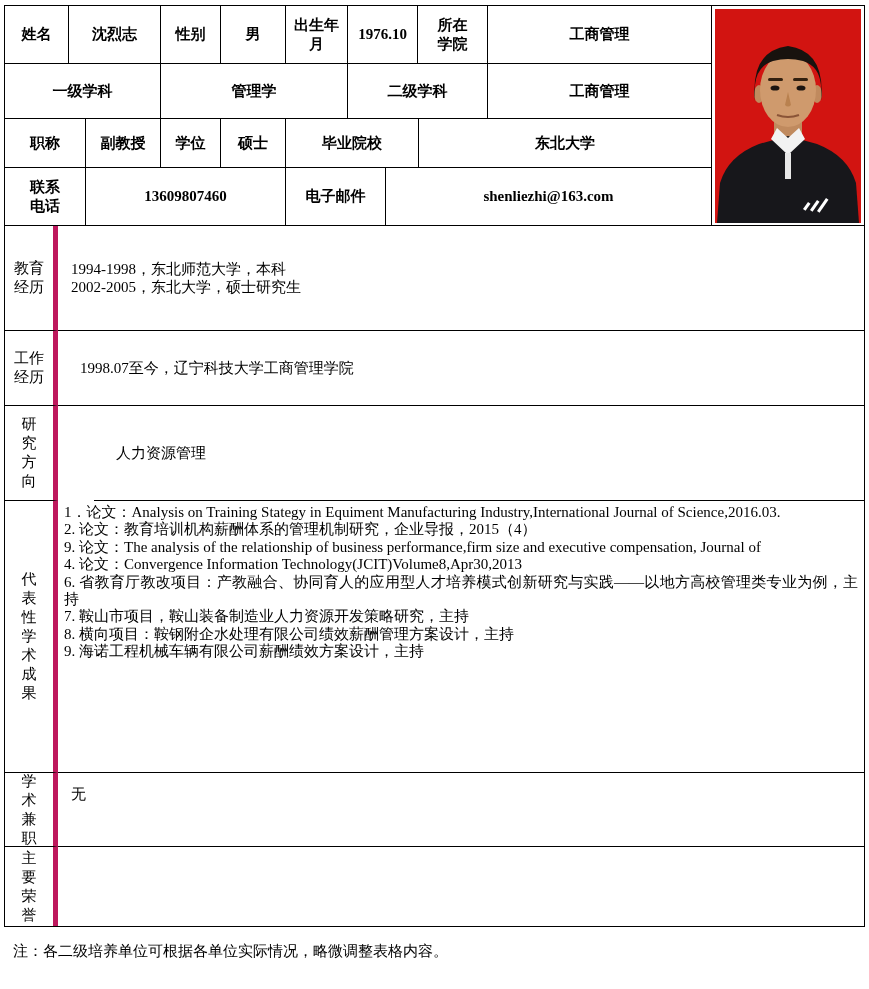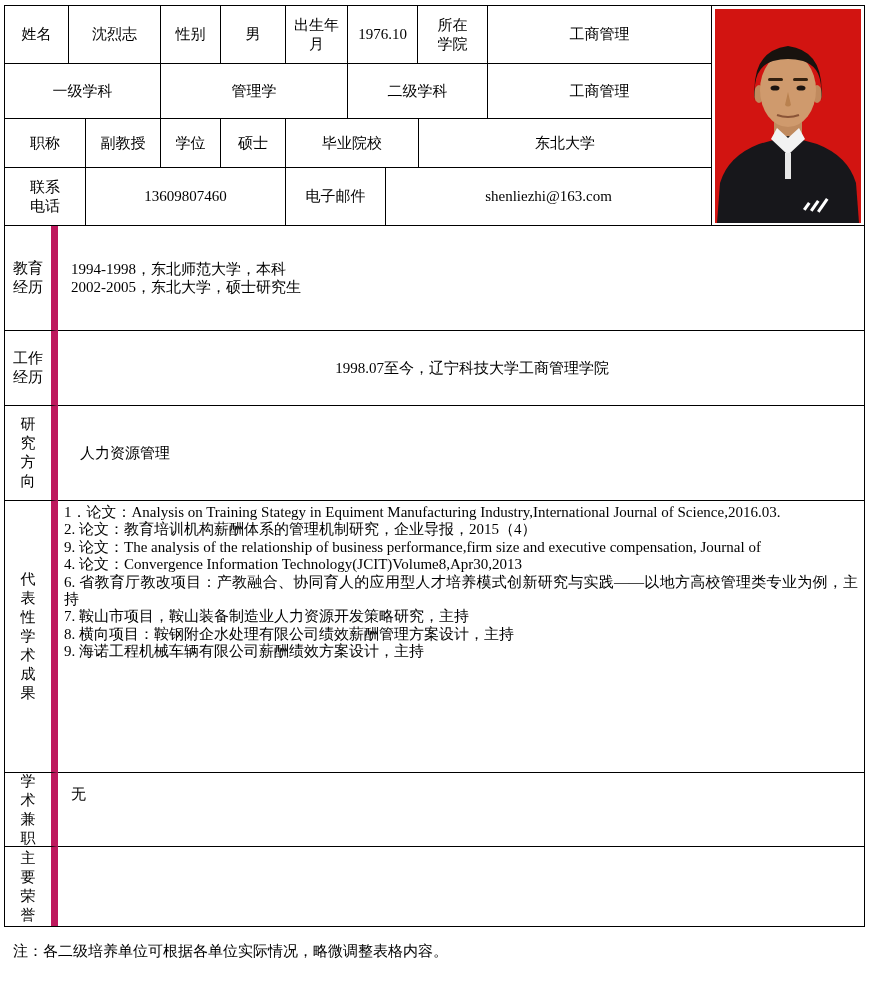--- a/index.html
+++ b/index.html
@@ -4,42 +4,42 @@
 <style>
   * { box-sizing: border-box; margin: 0; padding: 0; }
   html, body { width: 869px; height: 989px; background: #fff; overflow: hidden; }
   body { font-family: "Liberation Serif", "DejaVu Serif", serif; color: #000; }
   .sheet { position: relative; width: 869px; height: 989px; }
   .tbl { position: absolute; left: 4px; top: 5px; width: 861px; border: 1px solid #000; background: #fff; }
   .row { display: flex; }
   .c { border-right: 1px solid #000; border-bottom: 1px solid #000;
        display: flex; align-items: center; justify-content: center;
        font-size: 15px; text-align: center; overflow: hidden; }
-  .top { display: flex; height: 220px; }
+  .top { display: flex; height: 220px; font-weight: bold; }
   .left { width: 709px; }
   .r1 { height: 58px; } .r2 { height: 55px; } .r3 { height: 49px; } .r4 { height: 58px; }
   .fx { flex: 1; }
   
   .lb { display: inline-block; word-break: break-all; text-align: center; line-height: 19px; }
   .v1 { width: 1.15em; } .v2 { width: 2.25em; } .v3 { width: 3.35em; }
   
   .photo-cell { width: 152px; height: 220px; border-bottom: 1px solid #000;
                 padding: 3px; background: #fff; }
   .photo-cell svg { display: block; width: 146px; height: 214px; }
   
   .sec { display: flex; }
-  .label-cell { width: 53px; border-right: 7px solid #be185d; border-bottom: 1px solid #000;
+  .label-cell { width: 53px; border-right: 5px solid #be185d; border-bottom: 1px solid #000;
                 display: flex; align-items: center; justify-content: center; font-size: 15px; }
   .sec.last .label-cell, .sec.last .content { border-bottom: none; }
   .content { flex: 1; border-bottom: 1px solid #000; font-size: 15px; overflow: hidden; }
-  .h-edu { height: 105px; } .h-work { height: 75px; } .h-res { height: 95px; }
+  .h-edu { height: 105px; } .h-work { height: 75px; } .h-res { height: 95px; gap: 36px; }
   .h-ach { height: 272px; } .h-pt { height: 74px; } .h-hon { height: 79px; gap: 30px; }
   .content.center-col { display: flex; flex-direction: column; justify-content: center; }
   .edu-content { padding-left: 13px; line-height: 18px; }
-  .work-content { padding-left: 22px; text-align: center; }
+  .work-content { padding-left: 22px; }
   .res-content { padding-left: 22px; }
   .ach-content { padding: 3px 6px 12px 6px; line-height: 17.4px; }
   .ach-item { text-align: justify; text-justify: inter-word; }
   .pt-content { padding: 12px 0 0 13px; }
   .hon-content { padding: 8px 0 0 13px; }
   .footer-note { position: absolute; left: 13px; top: 942px; font-size: 15px; }
 </style>
 </head>
 <body>
 

